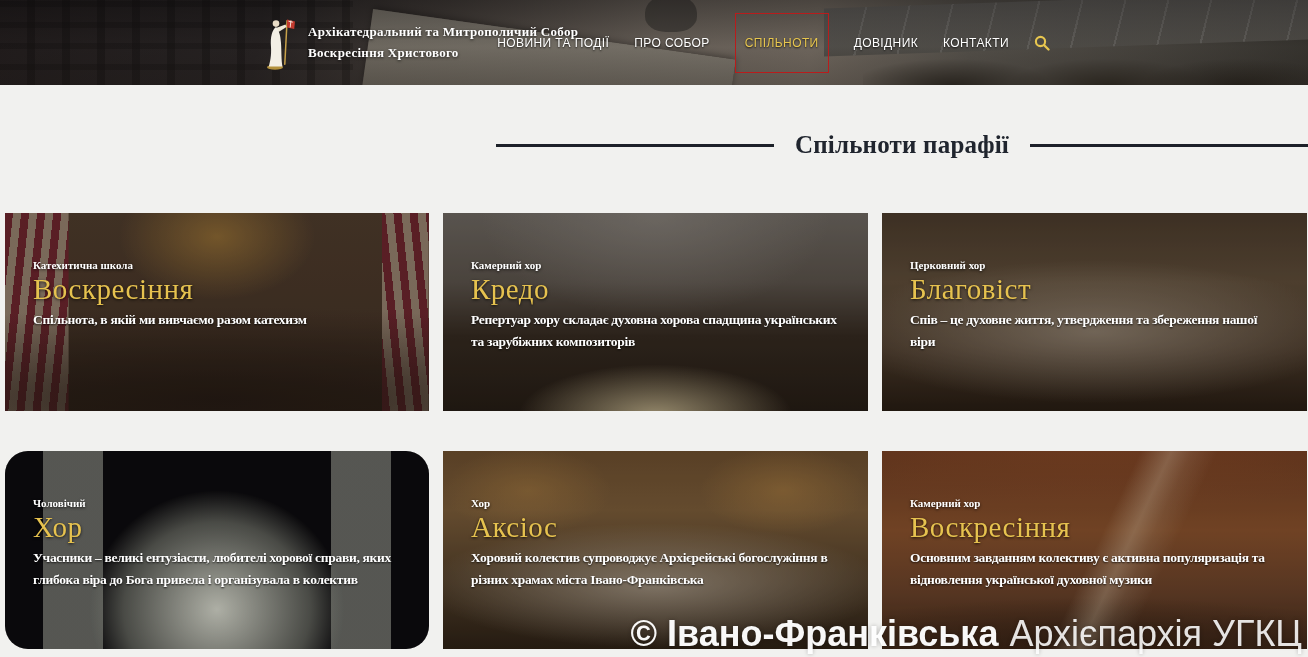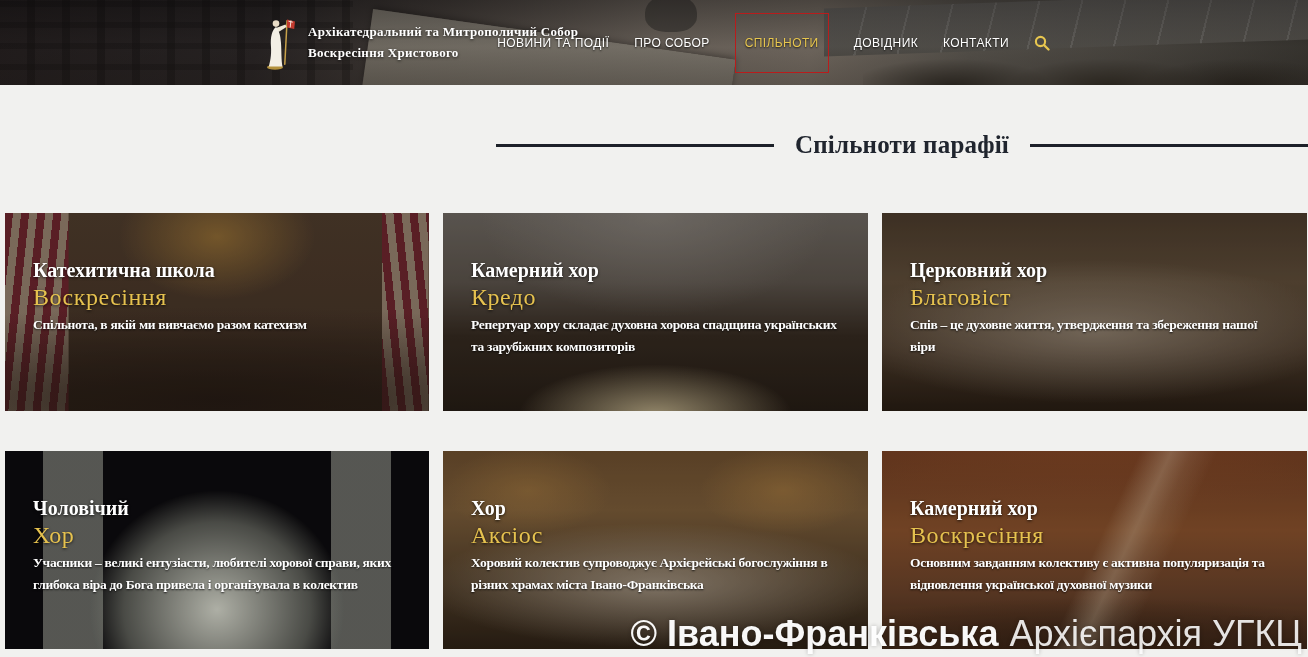--- a/index.html
+++ b/index.html
@@ -110,26 +110,26 @@
   .card {
     position: relative; height: 198px; overflow: hidden; cursor: pointer;
   }
   .card::after {
     content: ""; position: absolute; inset: 0;
     background: rgba(8,6,4,.20);
   }
   .card-content { position: absolute; inset: 0; padding: 46px 28px 0 28px; z-index: 2; }
   .card-subtitle {
     font-family: "Liberation Serif", serif;
-    font-size: 20px; font-weight: 700; color: #ffffff;
+    font-size: 11px; font-weight: 700; color: #ffffff;
     text-shadow: 0 1px 3px rgba(0,0,0,.75);
   }
   .card-title {
     font-family: "Liberation Serif", serif;
-    font-size: 24px; font-weight: 400; color: #e6c24f;
+    font-size: 29px; font-weight: 400; color: #e6c24f;
     letter-spacing: .5px; margin-top: 2px;
     text-shadow: 0 1px 3px rgba(0,0,0,.75);
   }
   .card-desc {
     font-family: "Liberation Serif", serif;
     font-size: 13.5px; font-weight: 700; letter-spacing: -0.3px;
     line-height: 1.65; color: #ffffff; margin-top: 3px; max-width: 370px;
     text-shadow: 0 1px 2px rgba(0,0,0,.8);
   }
 
@@ -151,20 +151,21 @@
   .scene-3 {
     background:
       radial-gradient(ellipse 75% 45% at 50% 60%, rgba(198,186,168,.5), transparent 80%),
       linear-gradient(180deg, #4a3b2b 0%, #5e4d39 35%, #4a3a2a 68%, #261c12 100%);
   }
   .scene-4 {
     background:
       radial-gradient(ellipse 40% 80% at 50% 80%, rgba(226,229,216,.95), rgba(168,173,158,.5) 55%, transparent 75%),
       linear-gradient(90deg, transparent 0, transparent 9%, rgba(198,203,190,.5) 9%, rgba(198,203,190,.5) 23%, transparent 23%, transparent 77%, rgba(198,203,190,.5) 77%, rgba(198,203,190,.5) 91%, transparent 91%),
       #0b0b0e;
+    border-radius: 23px;
   }
   .scene-5 {
     background:
       radial-gradient(ellipse 72% 42% at 50% 68%, rgba(218,208,192,.55), transparent 75%),
       radial-gradient(ellipse 28% 32% at 80% 20%, rgba(192,142,70,.45), transparent 70%),
       radial-gradient(ellipse 28% 32% at 20% 20%, rgba(192,142,70,.4), transparent 70%),
       linear-gradient(180deg, #6d4f2e 0%, #7b5d39 30%, #55422b 62%, #2c2115 100%);
   }
   .scene-6 {
     background:

